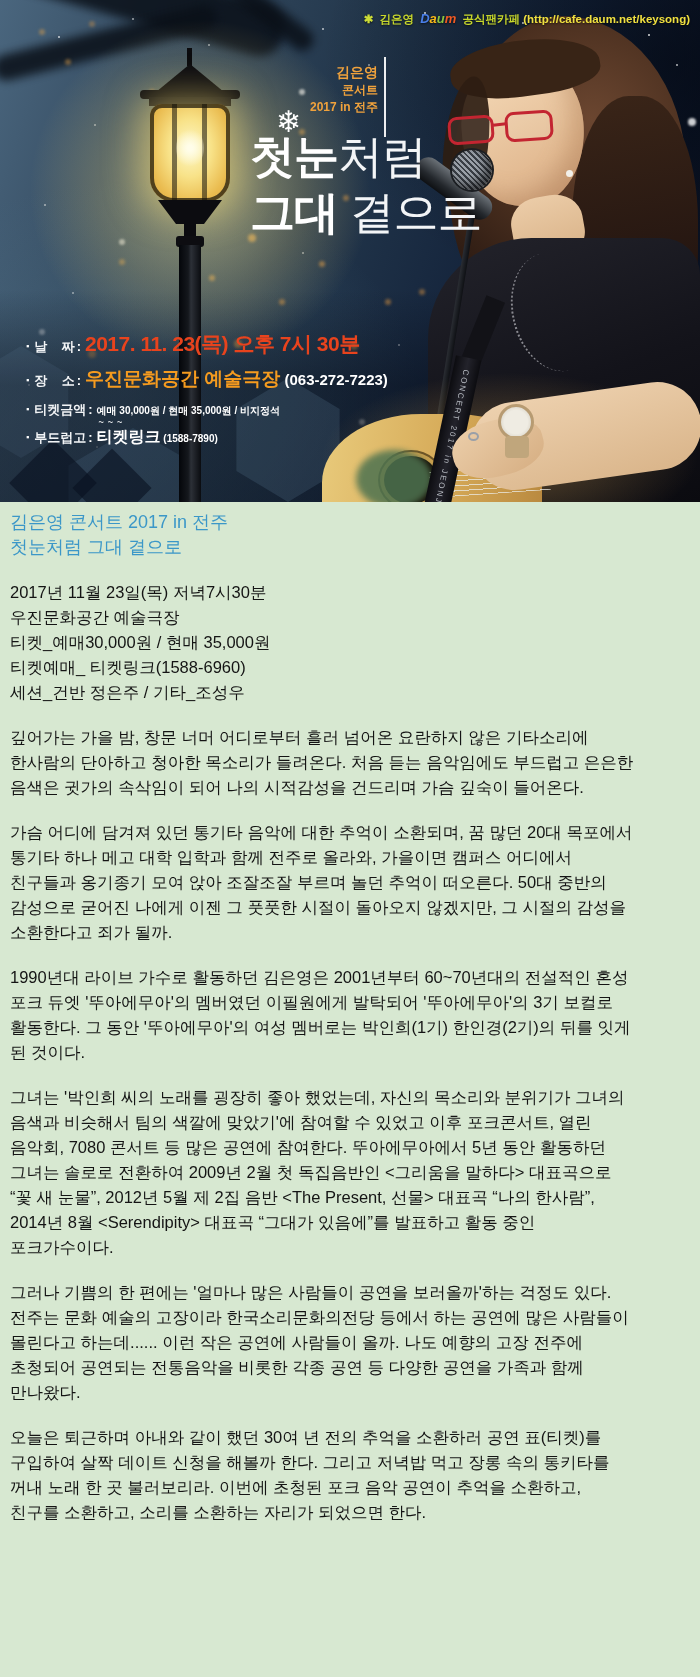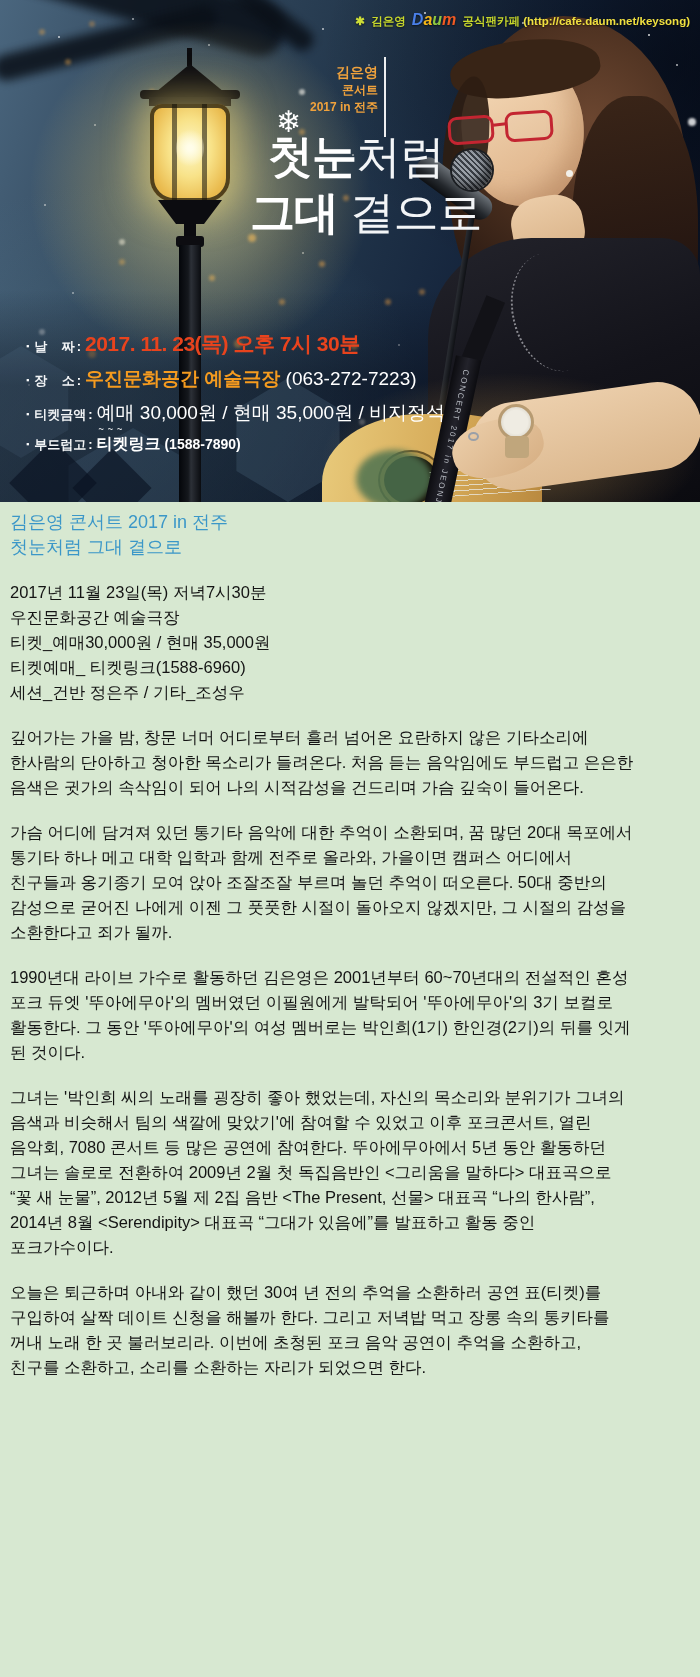--- a/index.html
+++ b/index.html
@@ -138,51 +138,51 @@
     border:2px solid #9aa0a8; background:transparent; }
   .strap { position:absolute; left:438px; top:356px; width:26px; height:170px; transform:rotate(12deg);
     background:linear-gradient(90deg,#0c0c10,#23232b 50%,#0c0c10); display:flex; align-items:center; justify-content:center; }
   .strap span { writing-mode:vertical-rl; font-size:8px; letter-spacing:2px; color:#b9bdc4; white-space:nowrap; }
   .strap2 { position:absolute; left:470px; top:296px; width:20px; height:84px; transform:rotate(22deg); background:#121217; }
 
   
   .fan-cafe { position:absolute; top:11px; right:10px; font-size:11.5px; font-weight:bold; letter-spacing:0;
     color:#c8d82c; text-shadow:0 1px 2px rgba(0,0,0,.6); cursor:pointer; }
   .fan-cafe .star { color:#cddd37; margin-right:3px; }
-  .daum { font-weight:800; font-style:italic; margin:0 3px; font-size:16px; }
+  .daum { font-weight:800; font-style:italic; margin:0 3px; font-size:13px; }
   .daum b:nth-child(1){ color:#4a7fe8; } .daum b:nth-child(2){ color:#f7b718; }
   .daum b:nth-child(3){ color:#8dc63f; } .daum b:nth-child(4){ color:#f15a23; }
   .fc-url { color:#f0e040; font-weight:600; }
 
   
   .sub-block { position:absolute; left:254px; top:62px; width:124px; text-align:right;
     color:#f0a23c; font-weight:bold; }
   .sub-block .s1 { font-size:14px; line-height:20px; }
   .sub-block .s2 { font-size:12px; line-height:17px; }
   .sub-block .s3 { font-size:12px; line-height:16px; }
   .vline { position:absolute; left:384px; top:57px; width:2px; height:80px; background:rgba(255,255,255,.92); }
   .flake { position:absolute; left:276px; top:104px; font-size:30px; color:#fff; }
   .ptitle { position:absolute; left:250px; color:#ffffff; font-size:45px; letter-spacing:-1px; line-height:1; white-space:nowrap; }
-  .pt1 { top:134px;margin-left:18px; } .pt2 { top:190px; }
+  .pt1 { top:134px; } .pt2 { top:190px; }
   .ptitle .hv { font-weight:800; }
   .ptitle .lt { font-weight:300; color:#f3f5f7; }
 
   
   .details { position:absolute; left:26px; top:330px; width:440px; color:#fff; }
   .drow { margin-bottom:8px; white-space:nowrap; }
   .bullet { font-size:9px; vertical-align:2px; margin-right:5px; color:#fff; }
   .dlabel { display:inline-block; white-space:pre; font-size:13px; font-weight:bold; color:#f2f4f6; }
   .colon { font-size:13px; font-weight:bold; margin:0 4px 0 2px; }
   .v-date { font-size:21px; font-weight:800; color:#e8431d; letter-spacing:-0.5px; }
   .v-venue { font-size:19px; font-weight:800; color:#f59b1f; }
-  .v-plain2 { font-size:19px; font-weight:400; color:#fff; }
-  .v-white3 { font-size:19px; font-weight:400; color:#fff;text-align:right; }
+  .v-plain2 { font-size:15px; font-weight:700; color:#fff; }
+  .v-white3 { font-size:10px; font-weight:700; color:#fff;text-align:right; }
   .v-tl { font-size:16px; font-weight:800; color:#fff; position:relative; }
   .v-tl .marks { position:absolute; top:-11px; left:2px; font-size:9px; letter-spacing:4px; color:#e8eaec; }
-  .v-plain4 { font-size:14px; font-weight:600; color:#fff;text-align:right; }
+  .v-plain4 { font-size:10px; font-weight:600; color:#fff;text-align:right; }
   .v-white5 { font-size:14px; font-weight:700; color:#fff; }
 
   
   .article { background:#d7e8d1; padding:8px 10px 14px 10px; min-height:1175px; }
   .art-title { color:#3b97c8; font-size:18px; font-weight:500; line-height:25px; white-space:pre-line; }
   .art-info, .art-para { color:#141414; font-size:16.5px; line-height:25px; white-space:pre-line; margin-top:20px; }
 </style>
 </head>
 <body>
 
@@ -300,19 +300,24 @@
 포크 듀엣 '뚜아에무아'의 멤버였던 이필원에게 발탁되어 '뚜아에무아'의 3기 보컬로
 활동한다. 그 동안 '뚜아에무아'의 여성 멤버로는 박인희(1기) 한인경(2기)의 뒤를 잇게
 된 것이다.</p>
     <p class="art-para">그녀는 '박인희 씨의 노래를 굉장히 좋아 했었는데, 자신의 목소리와 분위기가 그녀의
 음색과 비슷해서 팀의 색깔에 맞았기'에 참여할 수 있었고 이후 포크콘서트, 열린
 음악회, 7080 콘서트 등 많은 공연에 참여한다. 뚜아에무아에서 5년 동안 활동하던
 그녀는 솔로로 전환하여 2009년 2월 첫 독집음반인 &lt;그리움을 말하다&gt; 대표곡으로
 “꽃 새 눈물”, 2012년 5월 제 2집 음반 &lt;The Present, 선물&gt; 대표곡 “나의 한사람”,
 2014년 8월 &lt;Serendipity&gt; 대표곡 “그대가 있음에”를 발표하고 활동 중인
 포크가수이다.</p>
+    <p class="art-para">그러나 기쁨의 한 편에는 '얼마나 많은 사람들이 공연을 보러올까'하는 걱정도 있다.
+전주는 문화 예술의 고장이라 한국소리문화의전당 등에서 하는 공연에 많은 사람들이
+몰린다고 하는데...... 이런 작은 공연에 사람들이 올까. 나도 예향의 고장 전주에
+초청되어 공연되는 전통음악을 비롯한 각종 공연 등 다양한 공연을 가족과 함께
+만나왔다.</p>
     <p class="art-para">오늘은 퇴근하며 아내와 같이 했던 30여 년 전의 추억을 소환하러 공연 표(티켓)를
 구입하여 살짝 데이트 신청을 해볼까 한다. 그리고 저녁밥 먹고 장롱 속의 통키타를
 꺼내 노래 한 곳 불러보리라. 이번에 초청된 포크 음악 공연이 추억을 소환하고,
 친구를 소환하고, 소리를 소환하는 자리가 되었으면 한다.</p>
   </div>
 
 </div>
 
 </body></html>

